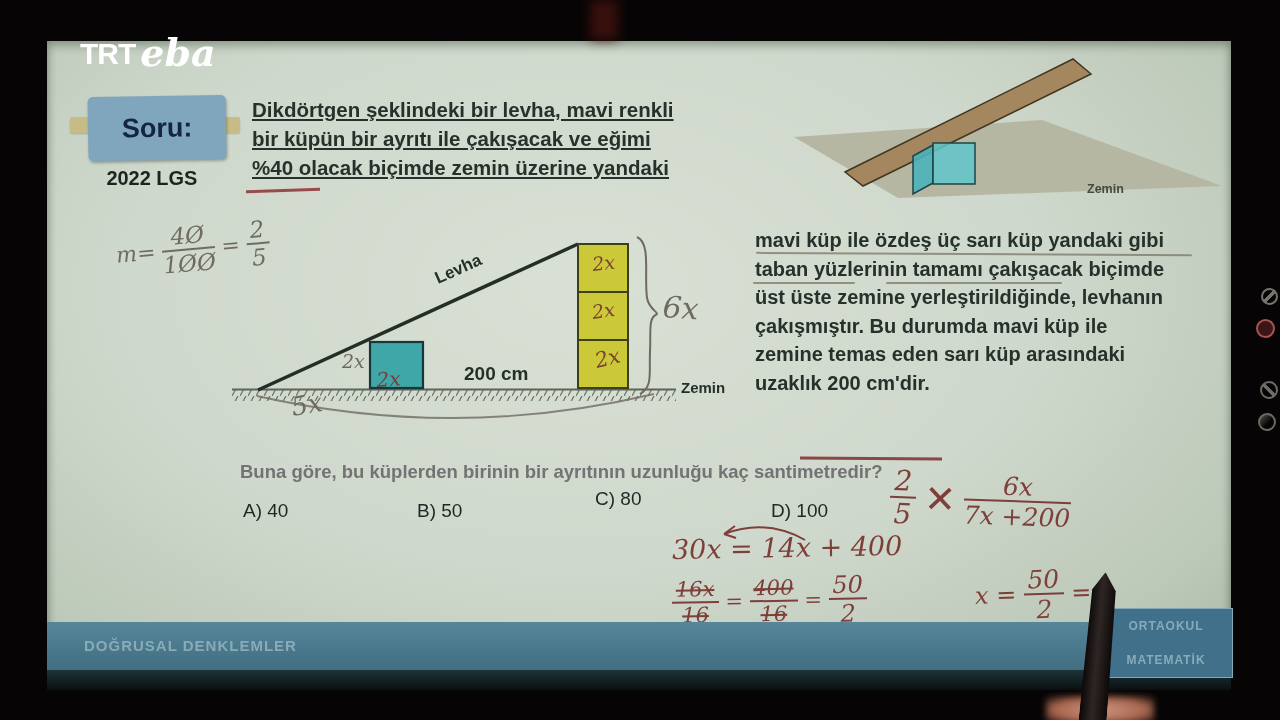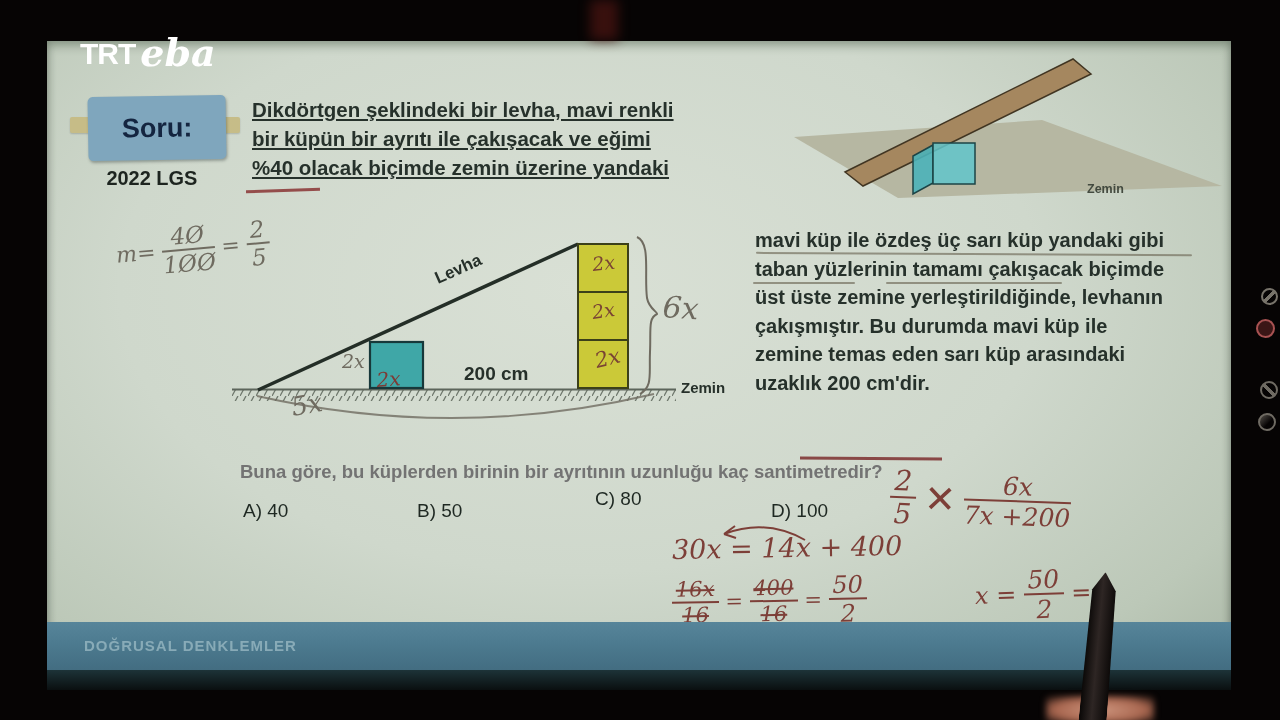--- a/index.html
+++ b/index.html
@@ -153,20 +153,24 @@
 
   <div class="abs hand" style="left:975px;top:567px;font-size:24px;white-space:nowrap;transform:rotate(-2deg);">
     <span>x =</span>
     <span class="frac" style="font-size:25px;"><span class="n">50</span><span class="d">2</span></span>
     <span>= ·</span>
   </div>
 
   <div class="abs footer-bar" style="left:47px;top:622px;width:1184px;height:50px;"></div>
   <div class="abs footer-topic" style="left:84px;top:637px;">DOĞRUSAL DENKLEMLER</div>
   <div class="abs" style="left:47px;top:670px;width:1184px;height:20px;background:linear-gradient(180deg,#1d3338 0%,#0a0f10 100%);"></div>
+  <div class="abs badge" style="left:1099px;top:608px;width:132px;height:68px;">
+    <div>ORTAOKUL</div>
+    <div>MATEMATİK</div>
+  </div>
 
   <div class="abs tool-icon" style="left:1261px;top:288px;width:17px;height:17px;border:2px solid #77736a;background:linear-gradient(135deg,transparent 42%,#77736a 42%,#77736a 58%,transparent 58%);"></div>
   <div class="abs tool-icon" style="left:1256px;top:319px;width:19px;height:19px;border:2px solid #a85252;background:rgba(140,50,50,.4);"></div>
   <div class="abs tool-icon" style="left:1260px;top:381px;width:18px;height:18px;border:2px solid #6f6b63;background:linear-gradient(45deg,transparent 42%,#6f6b63 42%,#6f6b63 58%,transparent 58%);"></div>
   <div class="abs tool-icon" style="left:1258px;top:413px;width:18px;height:18px;border:2px solid #6f6b63;background:linear-gradient(135deg,#55504a 0%,transparent 60%);"></div>
 
   <div class="abs finger" style="left:1046px;top:696px;width:108px;height:28px;"></div>
   <div class="abs pen" style="left:1085px;top:572px;width:28px;height:150px;transform:rotate(5deg);"></div>
 
 </div>

